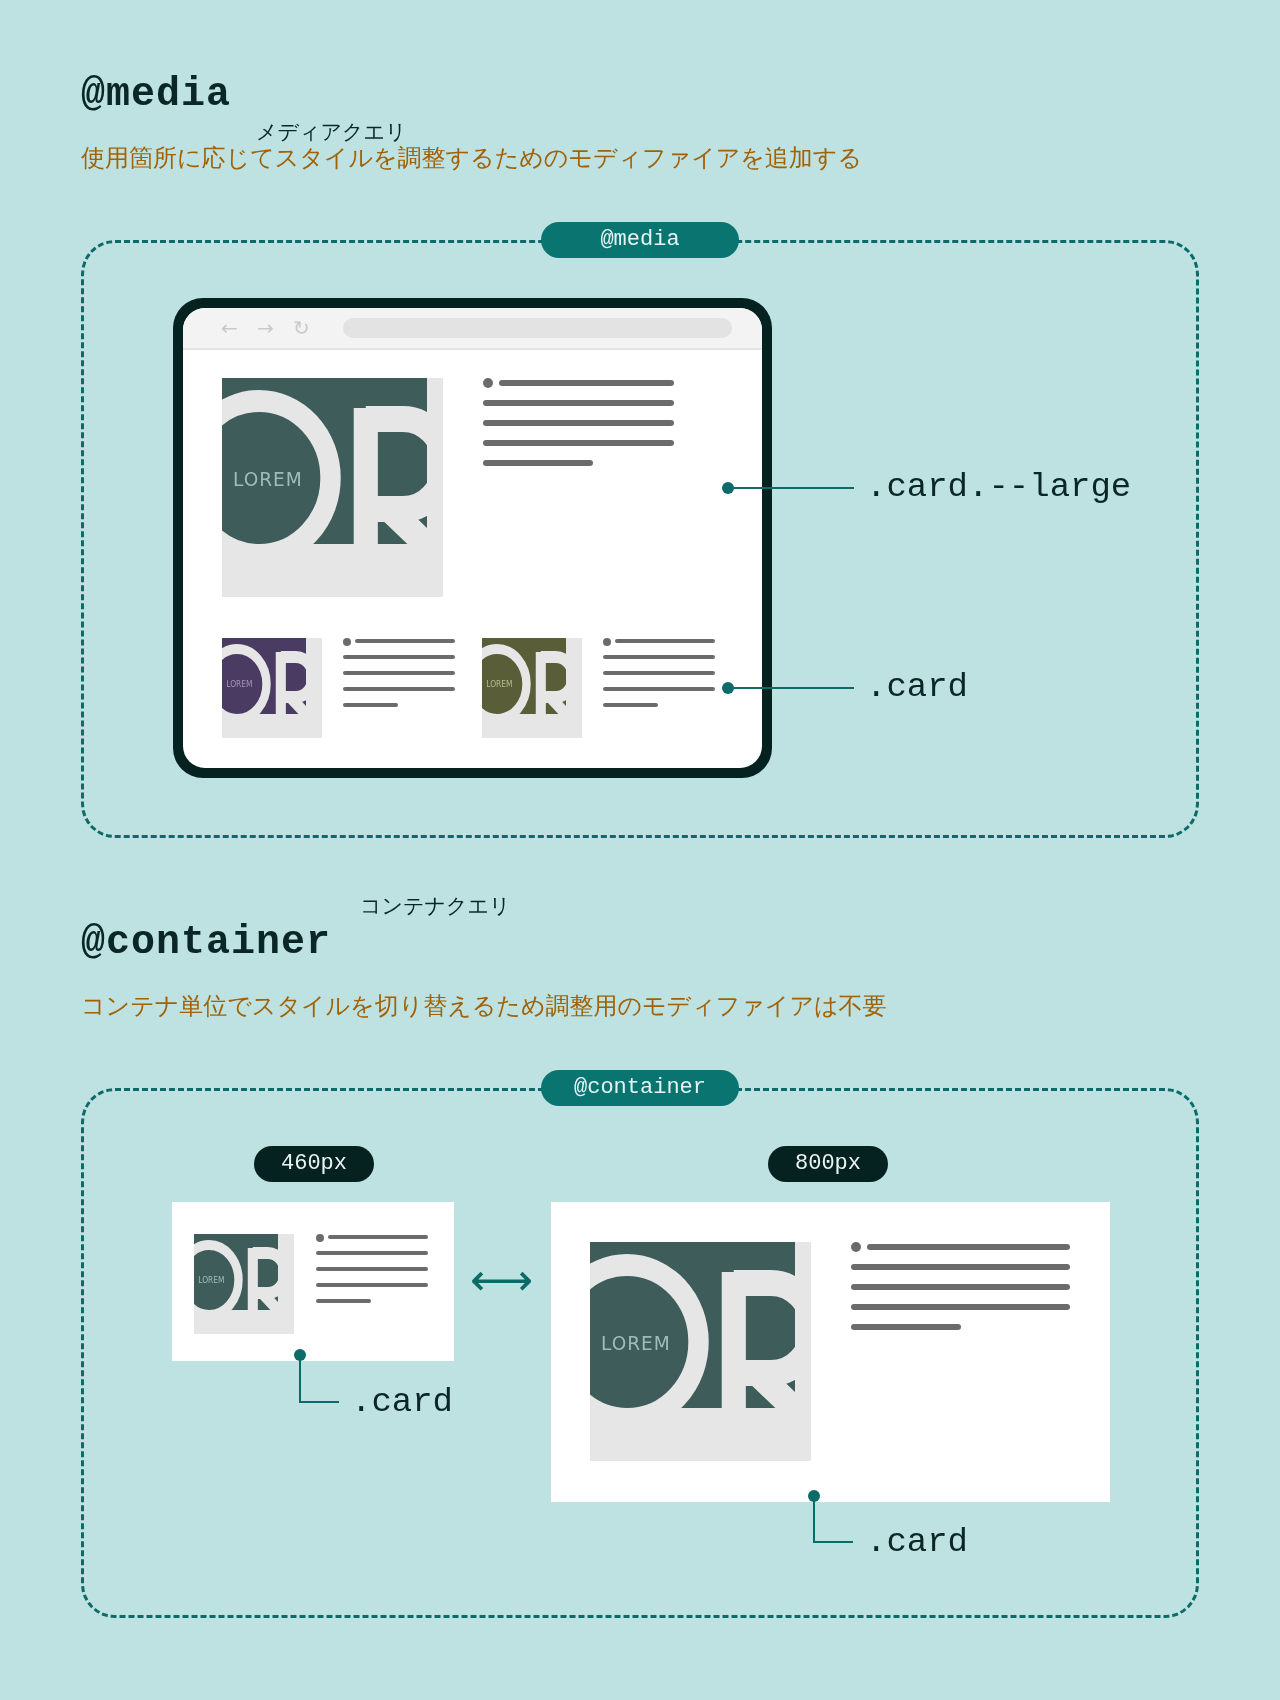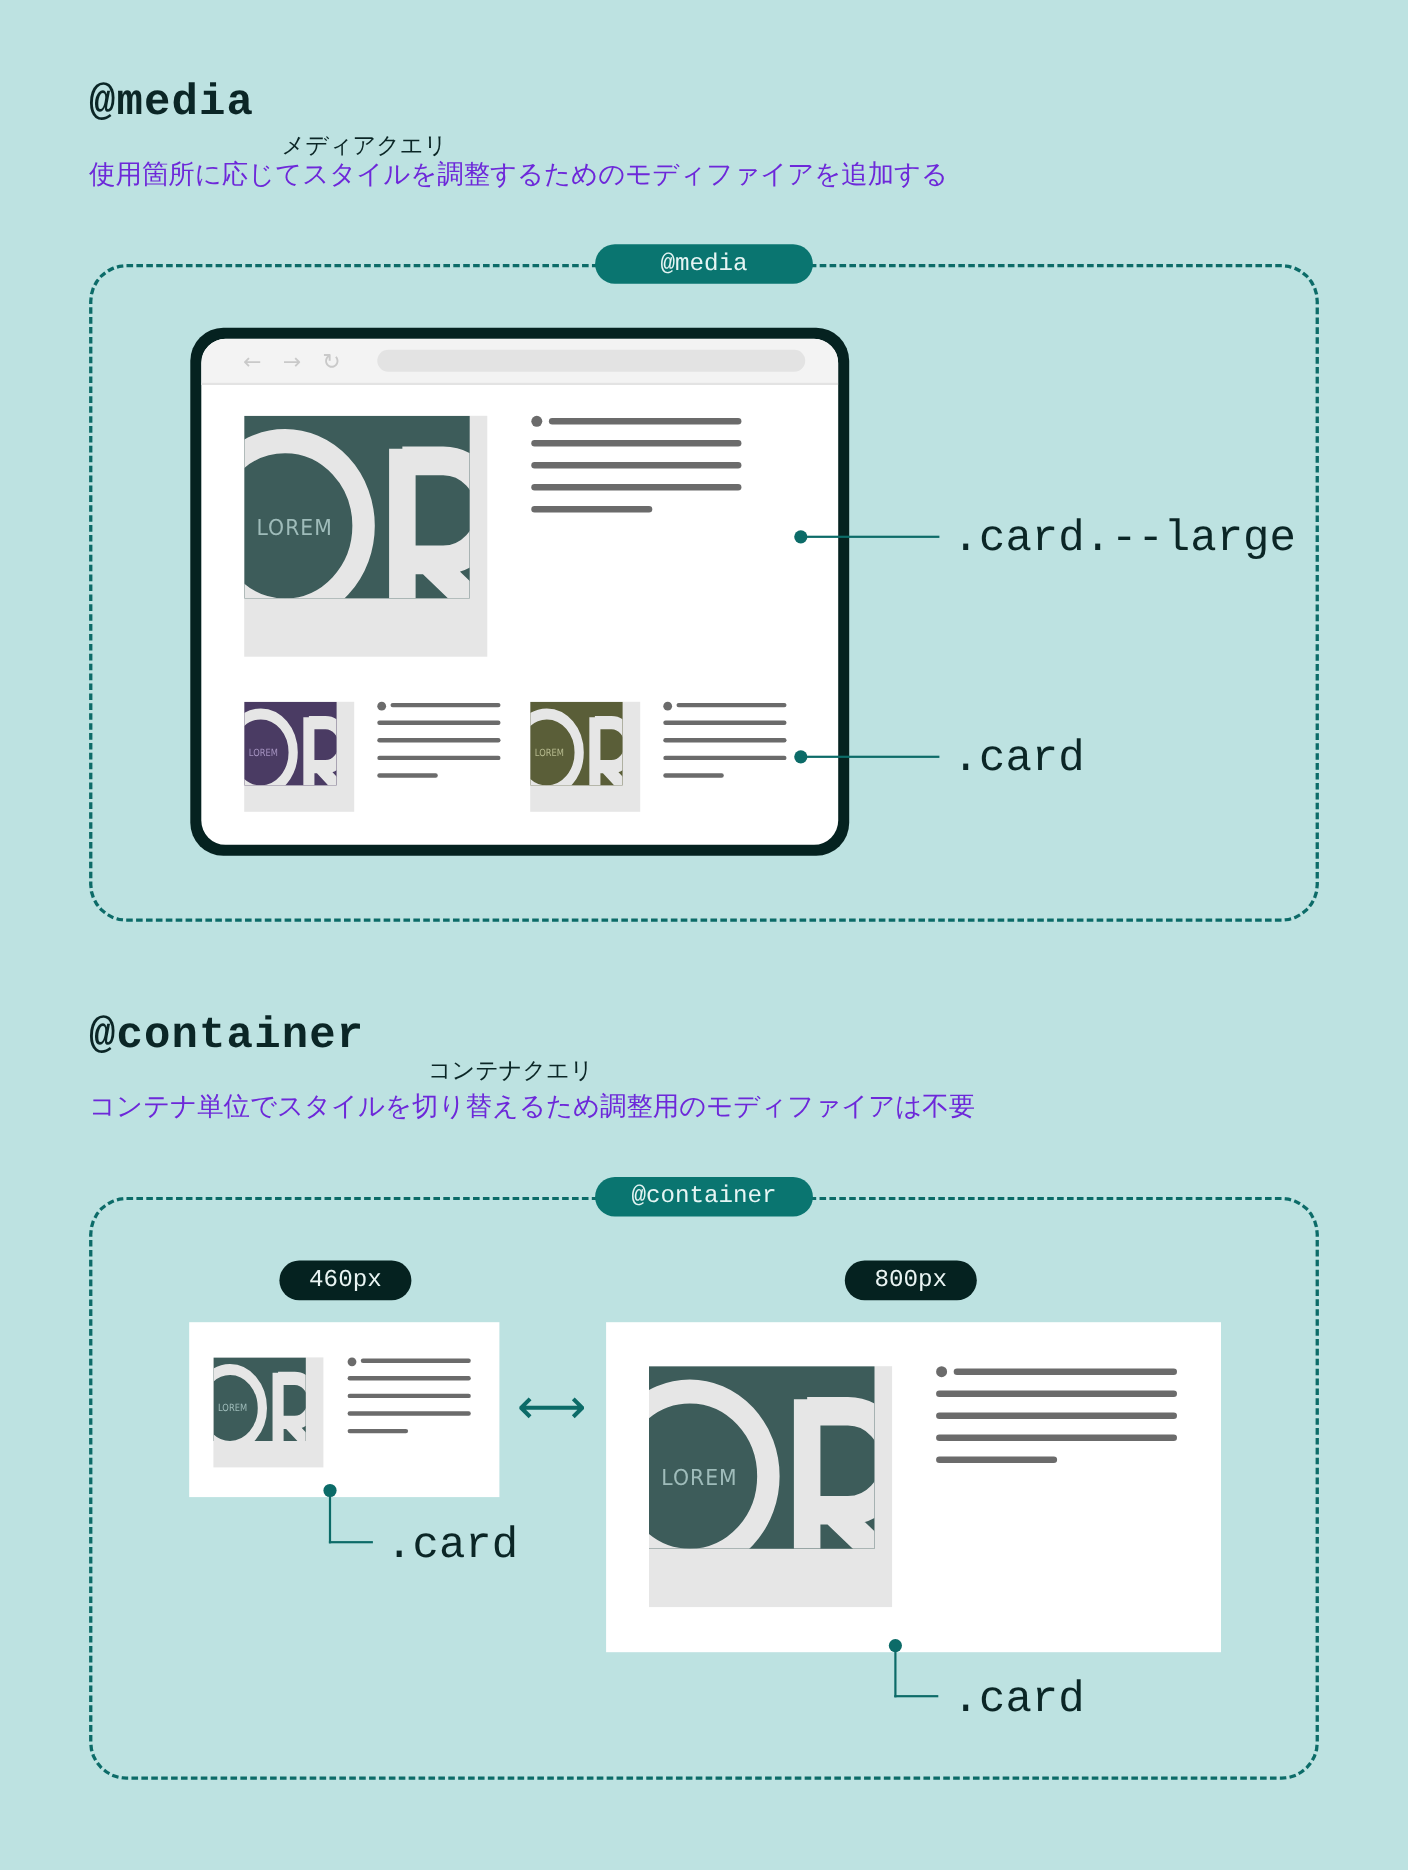--- a/index.html
+++ b/index.html
@@ -7,21 +7,21 @@
     width: 1280px; height: 1700px; position: relative; overflow: hidden;
     background: #bde2e1;
     font-family: "DejaVu Sans", sans-serif;
     color: #0d2a2a;
   }
   .abs { position: absolute; }
   .mono { font-family: Liberation Mono, monospace; }
 
   .h-code { font-size: 40px; font-weight: bold; letter-spacing: 1px; color: #0b2626; }
   .h-sub  { font-size: 21px; color: #0b2626; }
-  .desc   { font-size: 24px; color: #6d28d9; }
+  .desc   { font-size: 24px; color: #a16207; }
 
   .dash-box {
     border: 3px dashed #0c6b68; border-radius: 34px; box-sizing: border-box;
   }
   .pill {
     background: #0a7570; color: #e6f5f4; border-radius: 18px;
     font-size: 22px; text-align: center; line-height: 36px; height: 36px;
   }
   .pill-dark {
     background: #052220; color: #e9f4f3; border-radius: 18px;
@@ -40,21 +40,21 @@
   .nav-glyph { color: #c9c9c9; font-size: 20px; line-height: 40px; position: absolute; top: 0; }
   .addr { position: absolute; top: 10px; height: 20px; background: #e3e3e3; border-radius: 10px; }
 
   .thumb { position: absolute; background: #e6e6e6; overflow: hidden; }
   .thumb-art { position: absolute; left: 0; top: 0; right: 16px; overflow: hidden; }
   .thumb-art svg { display: block; width: 100%; height: 100%; }
 
   .line { position: absolute; height: 6px; background: #6b6b6b; border-radius: 3px; }
   .dot  { position: absolute; width: 10px; height: 10px; background: #6b6b6b; border-radius: 50%; }
 
-  .label-code { font-size: 40px; color: #0b2626; text-align: center; }
+  .label-code { font-size: 34px; color: #0b2626; text-align: center; }
   .leader { position: absolute; background: #0c6b68; }
   .leader-dot { position: absolute; width: 12px; height: 12px; border-radius: 50%; background: #0c6b68; }
 
   .panel { position: absolute; background: #ffffff; }
 </style>
 </head>
 <body>
 
 <div class="abs mono h-code" style="left:81px; top:72px;">@media</div>
 <div class="abs h-sub" style="left:256px; top:86px;margin-top:32px;">メディアクエリ</div>
@@ -124,21 +124,21 @@
 
 <div class="leader-dot" style="left:722px; top:482px;"></div>
 <div class="leader" style="left:728px; top:487px; width:126px; height:2px;"></div>
 <div class="abs mono label-code" style="left:866px; top:468px;">.card.--large</div>
 
 <div class="leader-dot" style="left:722px; top:682px;"></div>
 <div class="leader" style="left:728px; top:687px; width:126px; height:2px;"></div>
 <div class="abs mono label-code" style="left:866px; top:668px;">.card</div>
 
 <div class="abs mono h-code" style="left:81px; top:920px;">@container</div>
-<div class="abs h-sub" style="left:360px; top:959px;margin-left:29px;">コンテナクエリ</div>
+<div class="abs h-sub" style="left:360px; top:892px;">コンテナクエリ</div>
 <div class="abs desc" style="left:81px; top:990px;">コンテナ単位でスタイルを切り替えるため調整用のモディファイアは不要</div>
 
 <div class="abs dash-box" style="left:81px; top:1088px; width:1118px; height:530px;"></div>
 <div class="abs mono pill" style="left:541px; top:1070px; width:198px;">@container</div>
 
 <div class="abs mono pill-dark" style="left:254px; top:1146px; width:120px;">460px</div>
 <div class="abs mono pill-dark" style="left:768px; top:1146px; width:120px;">800px</div>
 
 <div class="panel" style="left:172px; top:1202px; width:282px; height:159px;">
   <div class="thumb" style="left:22px; top:32px; width:100px; height:100px;">

